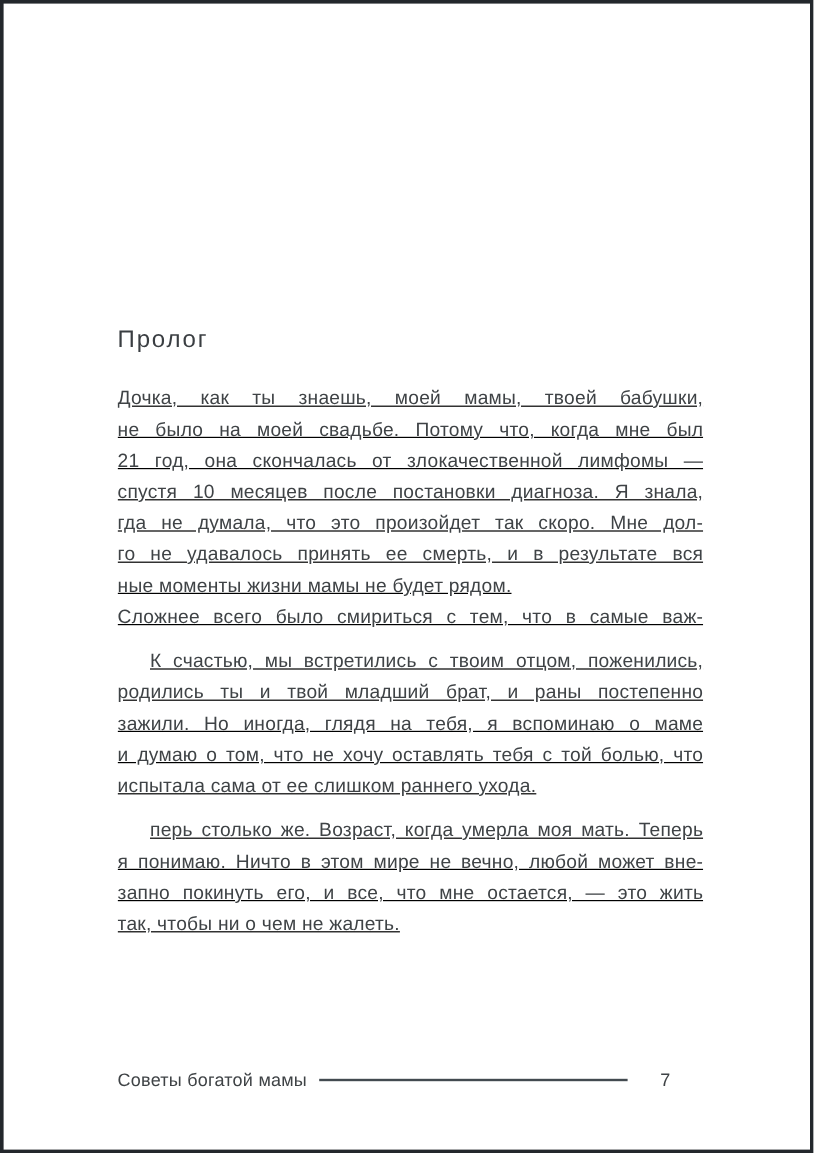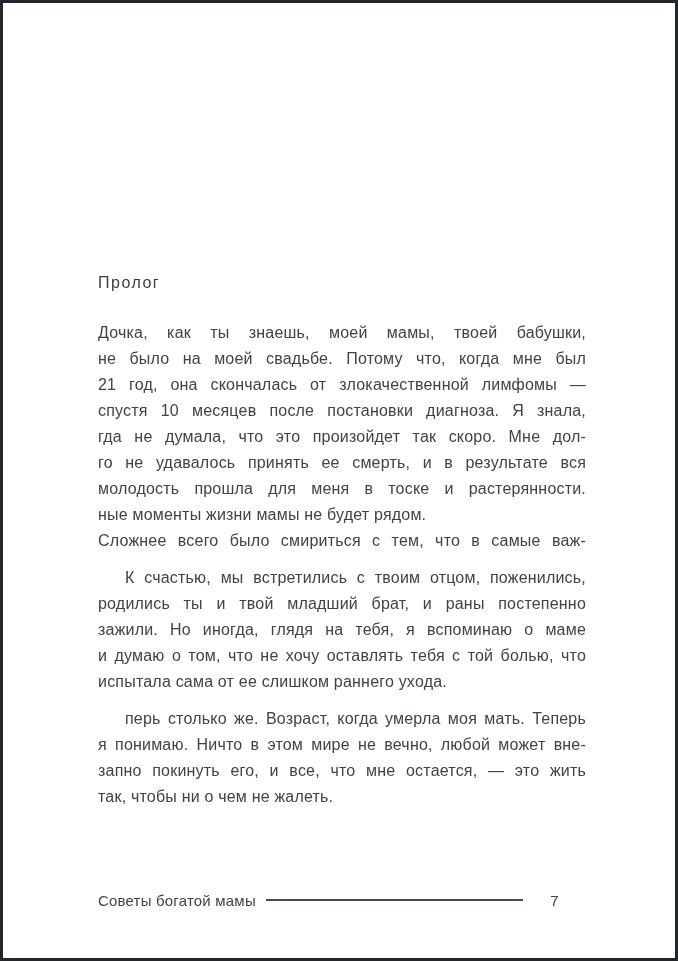--- a/index.html
+++ b/index.html
@@ -18,29 +18,30 @@
     font-family: "Liberation Sans", "DejaVu Sans", sans-serif;
   }
   .content {
     position: absolute;
     left: 95px;
     top: 0;
     width: 488px;
   }
   h1.chapter-title {
     margin: 264px 0 0 0;
-    font-size: 16px;
+    font-size: 20px;
     line-height: 32px;
     font-weight: 400;
     letter-spacing: 1.5px;
     color: #3a3e42;
   }
   .para {
     margin: 0;
     padding: 0;
+    text-decoration: underline;
   }
   .para.first {
     margin-top: 21px;
   }
   .para + .para {
     margin-top: 11px;
   }
   .line {
     height: 26px;
     line-height: 26px;
@@ -94,21 +95,20 @@
 
     <h1 class="chapter-title">Пролог</h1>
 
     <section class="para first">
       <div class="line">Дочка, как ты знаешь, моей мамы, твоей бабушки,</div>
       <div class="line">не было на моей свадьбе. Потому что, когда мне был</div>
       <div class="line">21 год, она скончалась от злокачественной лимфомы —</div>
       <div class="line">спустя 10 месяцев после постановки диагноза. Я знала,</div>
       <div class="line">гда не думала, что это произойдет так скоро. Мне дол-</div>
       <div class="line">го не удавалось принять ее смерть, и в результате вся</div>
-      <div class="line">молодость прошла для меня в тоске и растерянности.</div>
       <div class="line last">ные моменты жизни мамы не будет рядом.</div>
       <div class="line">Сложнее всего было смириться с тем, что в самые важ-</div>
     </section>
 
     <section class="para indented">
       <div class="line">К счастью, мы встретились с твоим отцом, поженились,</div>
       <div class="line">родились ты и твой младший брат, и раны постепенно</div>
       <div class="line">зажили. Но иногда, глядя на тебя, я вспоминаю о маме</div>
       <div class="line">и думаю о том, что не хочу оставлять тебя с той болью, что</div>
       <div class="line last">испытала сама от ее слишком раннего ухода.</div>

